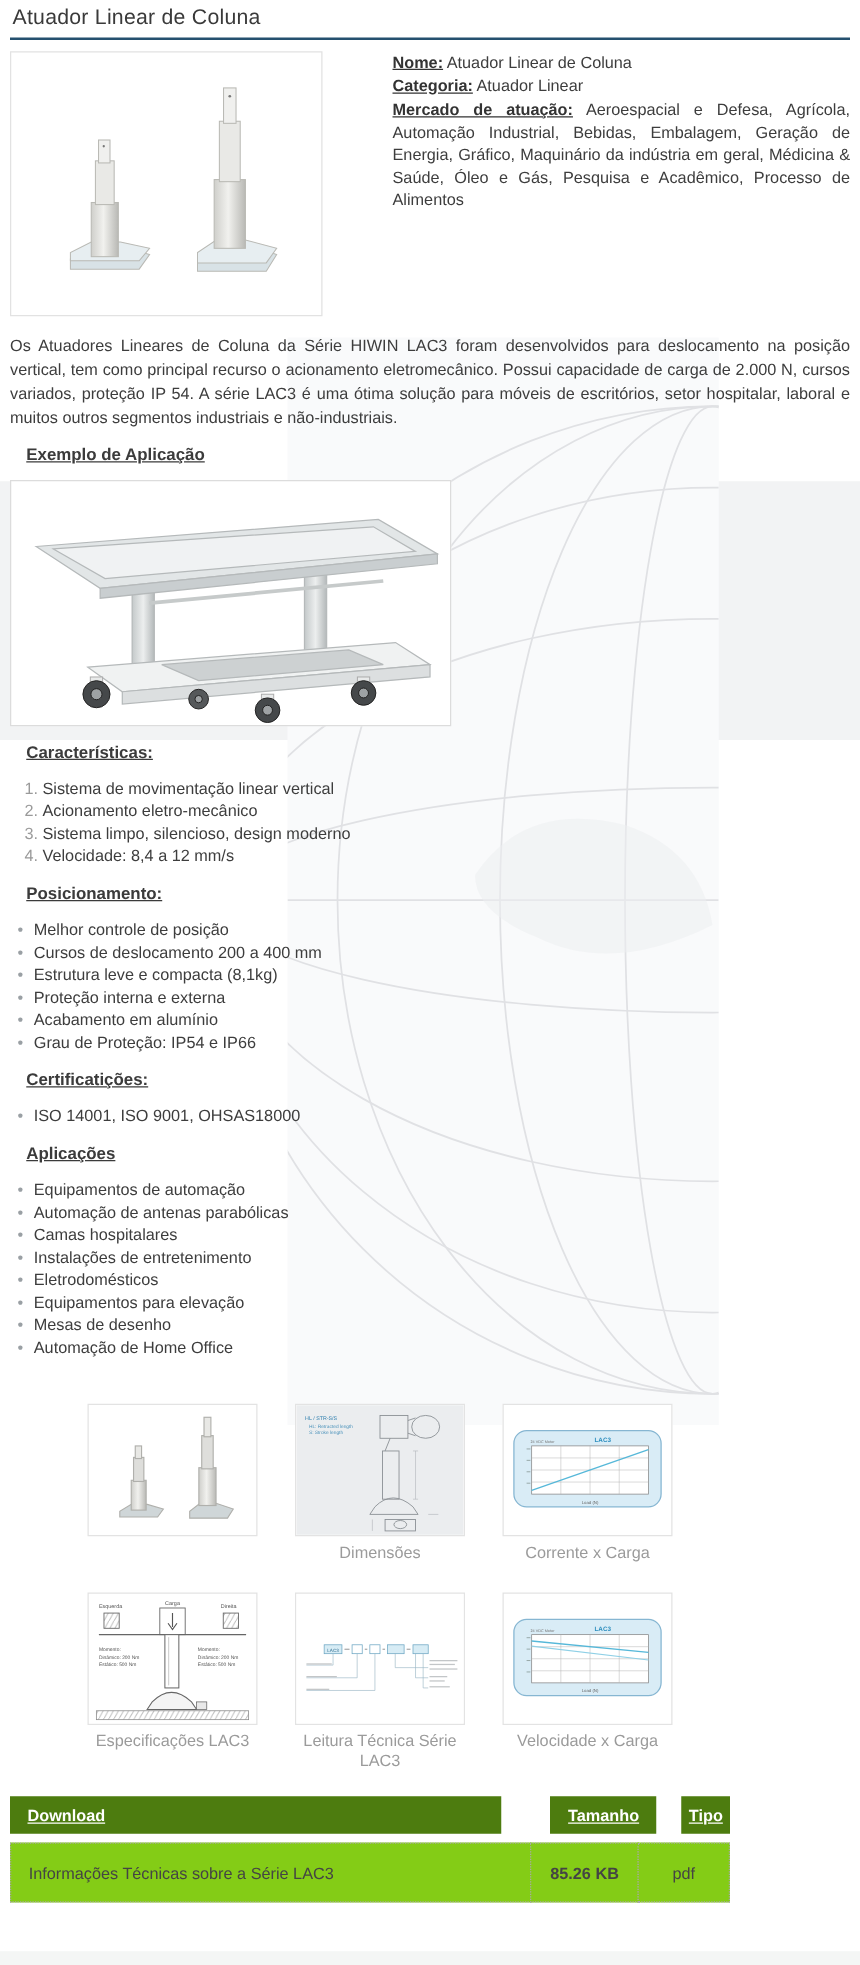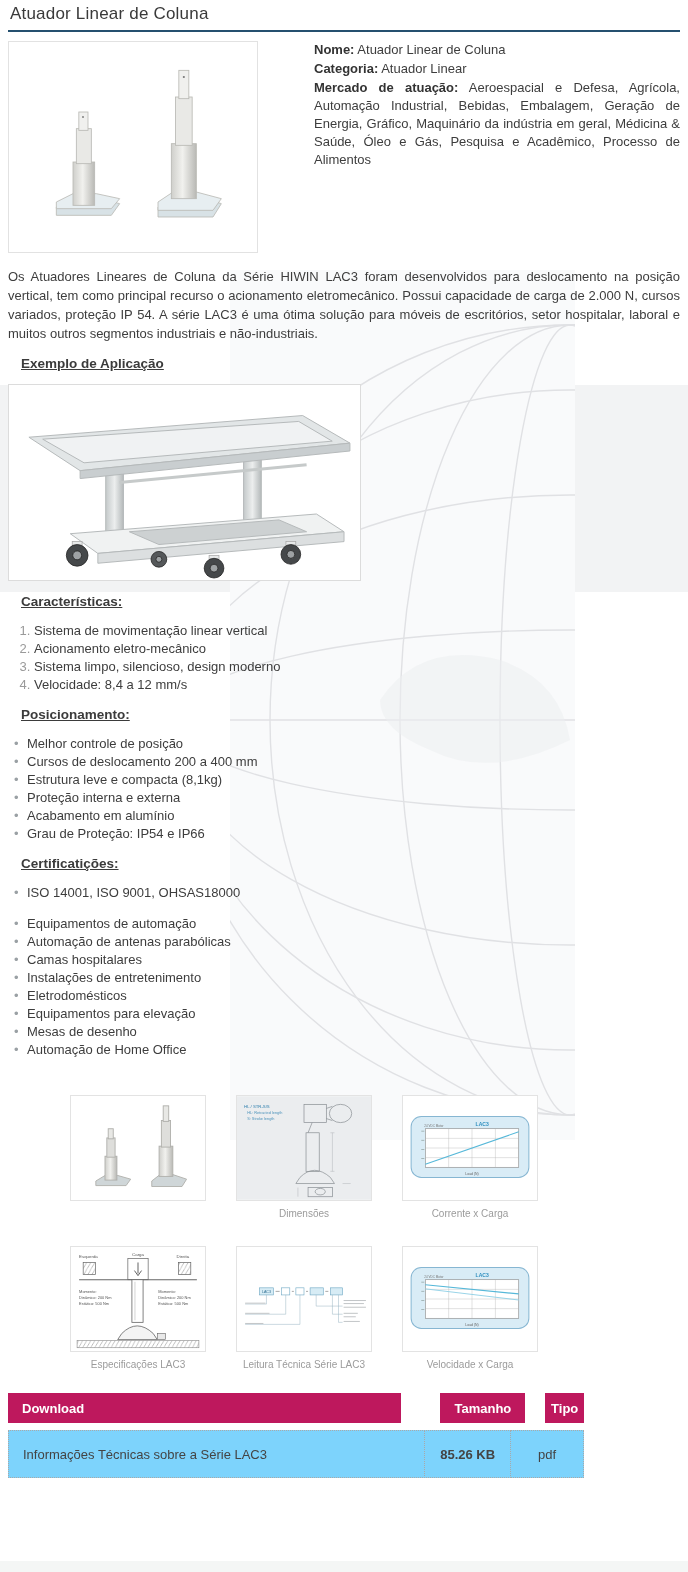--- a/index.html
+++ b/index.html
@@ -24,21 +24,21 @@
     border-bottom:2px solid #25506f;letter-spacing:.2px;
   }
   .product-head{display:flex;margin-top:9px;}
   .product-photo-card{
     width:248px;height:210px;background:#fff;border:1px solid #e2e2e2;
     display:flex;align-items:center;justify-content:center;flex:none;
   }
   .product-info{margin-left:56px;flex:1;line-height:18px;}
   .product-info p{margin:0 0 1px;}
   .product-info .jtext{text-align:justify;}
-  .blabel{font-weight:bold;color:#333;}
+  .blabel{font-weight:bold;color:#333;text-decoration:underline;}
 
   .description{margin:14px 0 0;line-height:19px;text-align:justify;color:#3d3d3d;}
 
   h2.section-heading{
     font-size:13.5px;font-weight:bold;text-decoration:underline;
     color:#3b3b3b;margin:13px;
   }
   .mt-exemplo{margin-top:17px;}
   .mt-sec{margin-top:21px;}
   .mt-car{margin-top:15px;}
@@ -59,35 +59,35 @@
   .gallery{
     margin:36px 0 0 62px;display:grid;width:480px;
     grid-template-columns:repeat(3,136px);column-gap:30px;row-gap:24px;
   }
   .gallery figure{margin:0;}
   .thumb-card{
     width:134px;height:104px;background:#fff;border:1px solid #e3e3e3;
     display:flex;align-items:center;justify-content:center;overflow:hidden;cursor:pointer;
   }
   .thumb-card svg{display:block;}
-  figcaption{margin-top:5px;text-align:center;font-size:10px;color:#9b9b9b;line-height:16px;min-height:16px;}
+  figcaption{margin-top:5px;text-align:center;font-size:13px;color:#9b9b9b;line-height:16px;min-height:16px;}
 
   
   .downloads{margin-top:20px;width:576px;}
   .dl-head{display:flex;align-items:stretch;height:30px;}
   .dl-h{
-    background:#be185d;color:#fff;font-weight:bold;font-size:13px;
-    display:flex;align-items:center;
+    background:#4d7c0f;color:#fff;font-weight:bold;font-size:13px;
+    display:flex;align-items:center;text-decoration:underline;
   }
   .dl-h.c1{width:393px;padding-left:14px;}
   .dl-h.c2{width:88px;justify-content:center;margin-left:39px;}
   .dl-h.c3{width:40px;justify-content:center;margin-left:20px;}
   .dl-row{display:flex;margin-top:7px;height:48px;}
   .dl-c{
-    border:1px dotted #a9a9a9;background:#7dd3fc;display:flex;align-items:center;
+    border:1px dotted #a9a9a9;background:#84cc16;display:flex;align-items:center;
     font-size:13px;color:#444;
   }
   .dl-c.c1{width:407px;padding-left:14px;cursor:pointer;}
   .dl-c.c2{width:86px;justify-content:center;margin-left:-1px;font-weight:bold;}
   .dl-c.c3{width:73px;justify-content:center;margin-left:-1px;}
 </style>
 </head>
 <body>
 
 <div class="page">
@@ -205,20 +205,21 @@
       <li>Proteção interna e externa</li>
       <li>Acabamento em alumínio</li>
       <li>Grau de Proteção: IP54 e IP66</li>
     </ul>
 
     <h2 class="section-heading mt-sec">Certificatições:</h2>
     <ul class="dot-list">
       <li>ISO 14001, ISO 9001, OHSAS18000</li>
     </ul>
 
+    <h2 class="section-heading mt-sec">Aplicações</h2>
     <ul class="dot-list">
       <li>Equipamentos de automação</li>
       <li>Automação de antenas parabólicas</li>
       <li>Camas hospitalares</li>
       <li>Instalações de entretenimento</li>
       <li>Eletrodomésticos</li>
       <li>Equipamentos para elevação</li>
       <li>Mesas de desenho</li>
       <li>Automação de Home Office</li>
     </ul>

